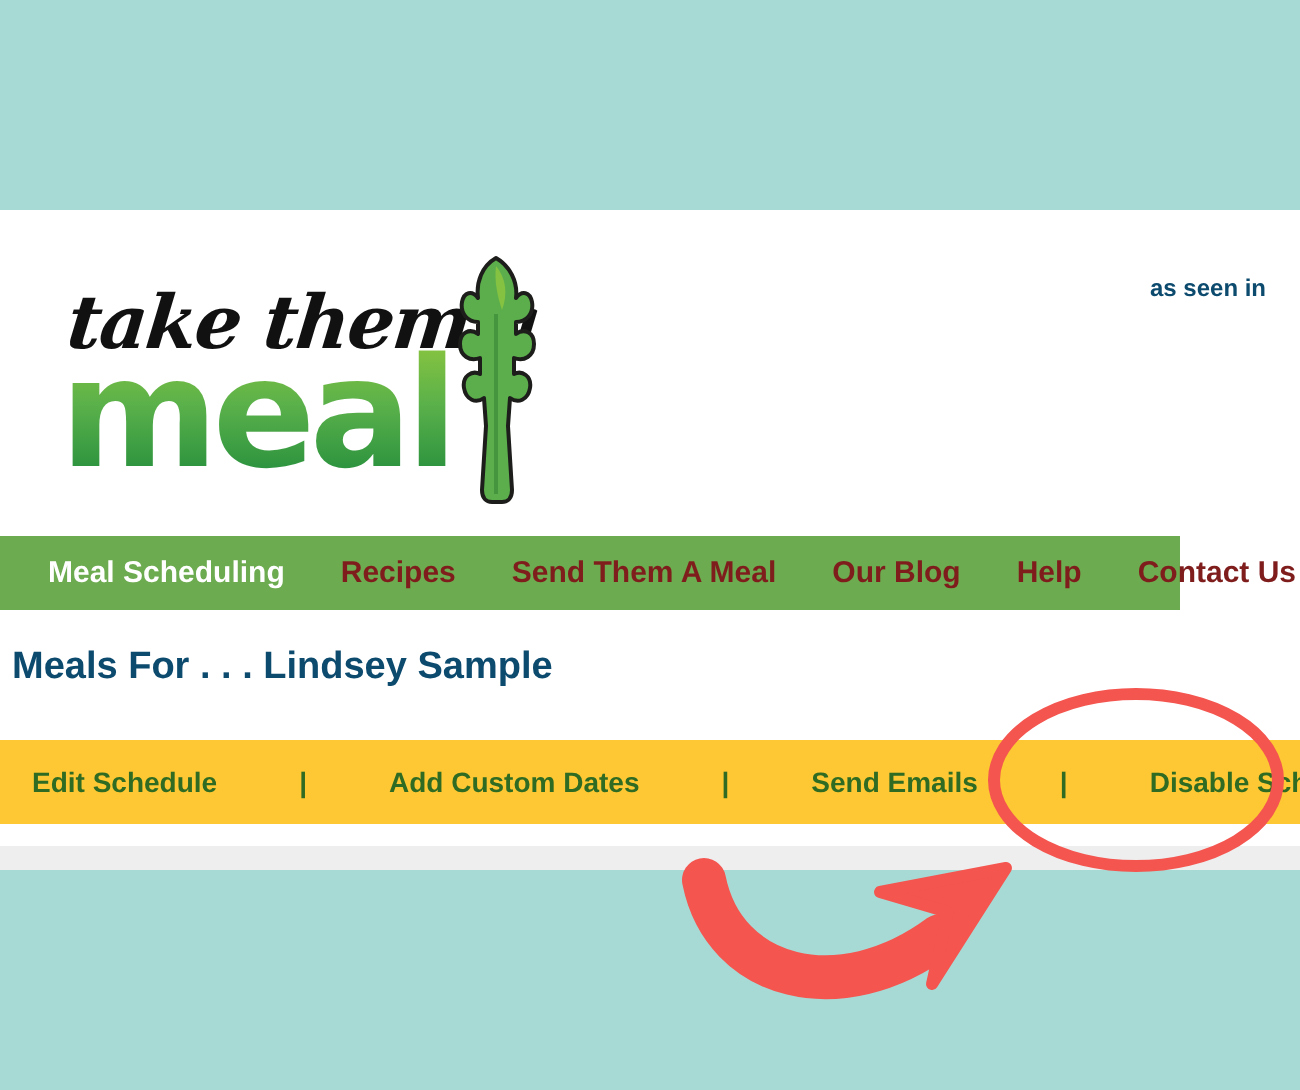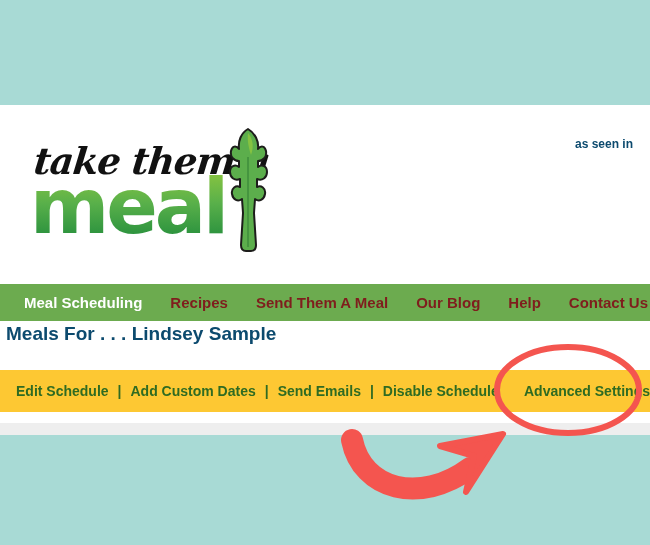--- a/index.html
+++ b/index.html
@@ -104,28 +104,27 @@
     white-space: nowrap;
     margin-left: 38px;
     font-weight: bold;
   }
 
   
   .nav {
     position: absolute;
     left: 0;
     top: 163px;
-    width: 650px;
+    width: 590px;
     height: 37px;
     background: #6cab4f;
     display: flex;
     align-items: center;
     box-sizing: border-box;
     padding-left: 24px;
-    margin-top: 16px;
   }
   .nav-item {
     font-family: "Liberation Sans", sans-serif;
     font-weight: bold;
     font-size: 15px;
     color: #7f1d1d;
     margin-right: 28px;
     white-space: nowrap;
     cursor: pointer;
   }
@@ -150,20 +149,21 @@
     position: absolute;
     left: 0;
     top: 265px;
     width: 650px;
     height: 42px;
     background: #fdc833;
     display: flex;
     align-items: center;
     box-sizing: border-box;
     padding-left: 16px;
+    gap: 32px;
   }
   .tb-item {
     font-family: "Liberation Sans", sans-serif;
     font-weight: bold;
     font-size: 14px;
     color: #2f6b22;
     white-space: nowrap;
     cursor: pointer;
   }
   .tb-sep {

